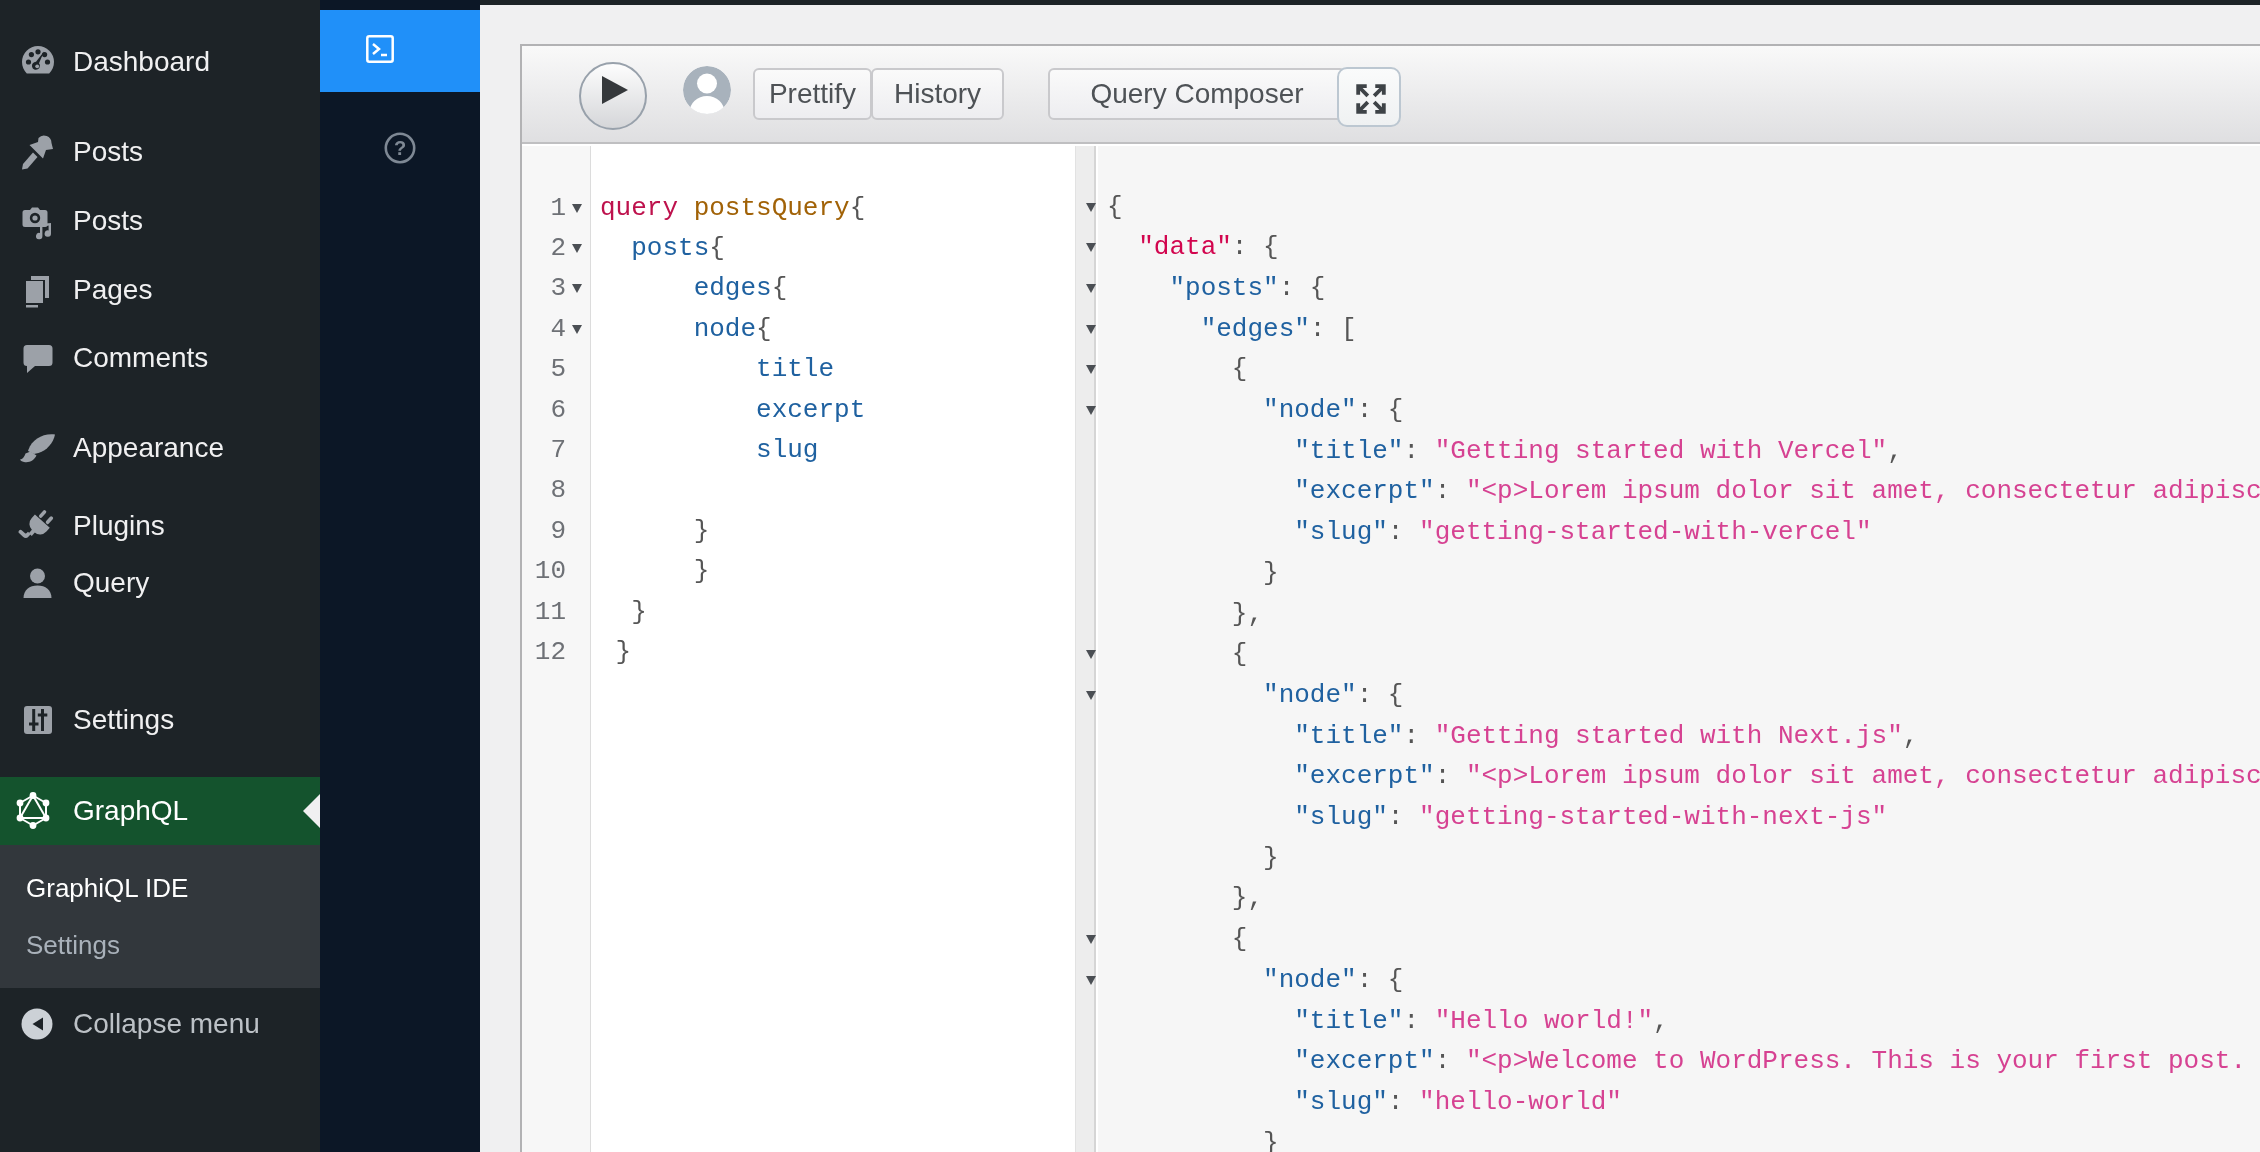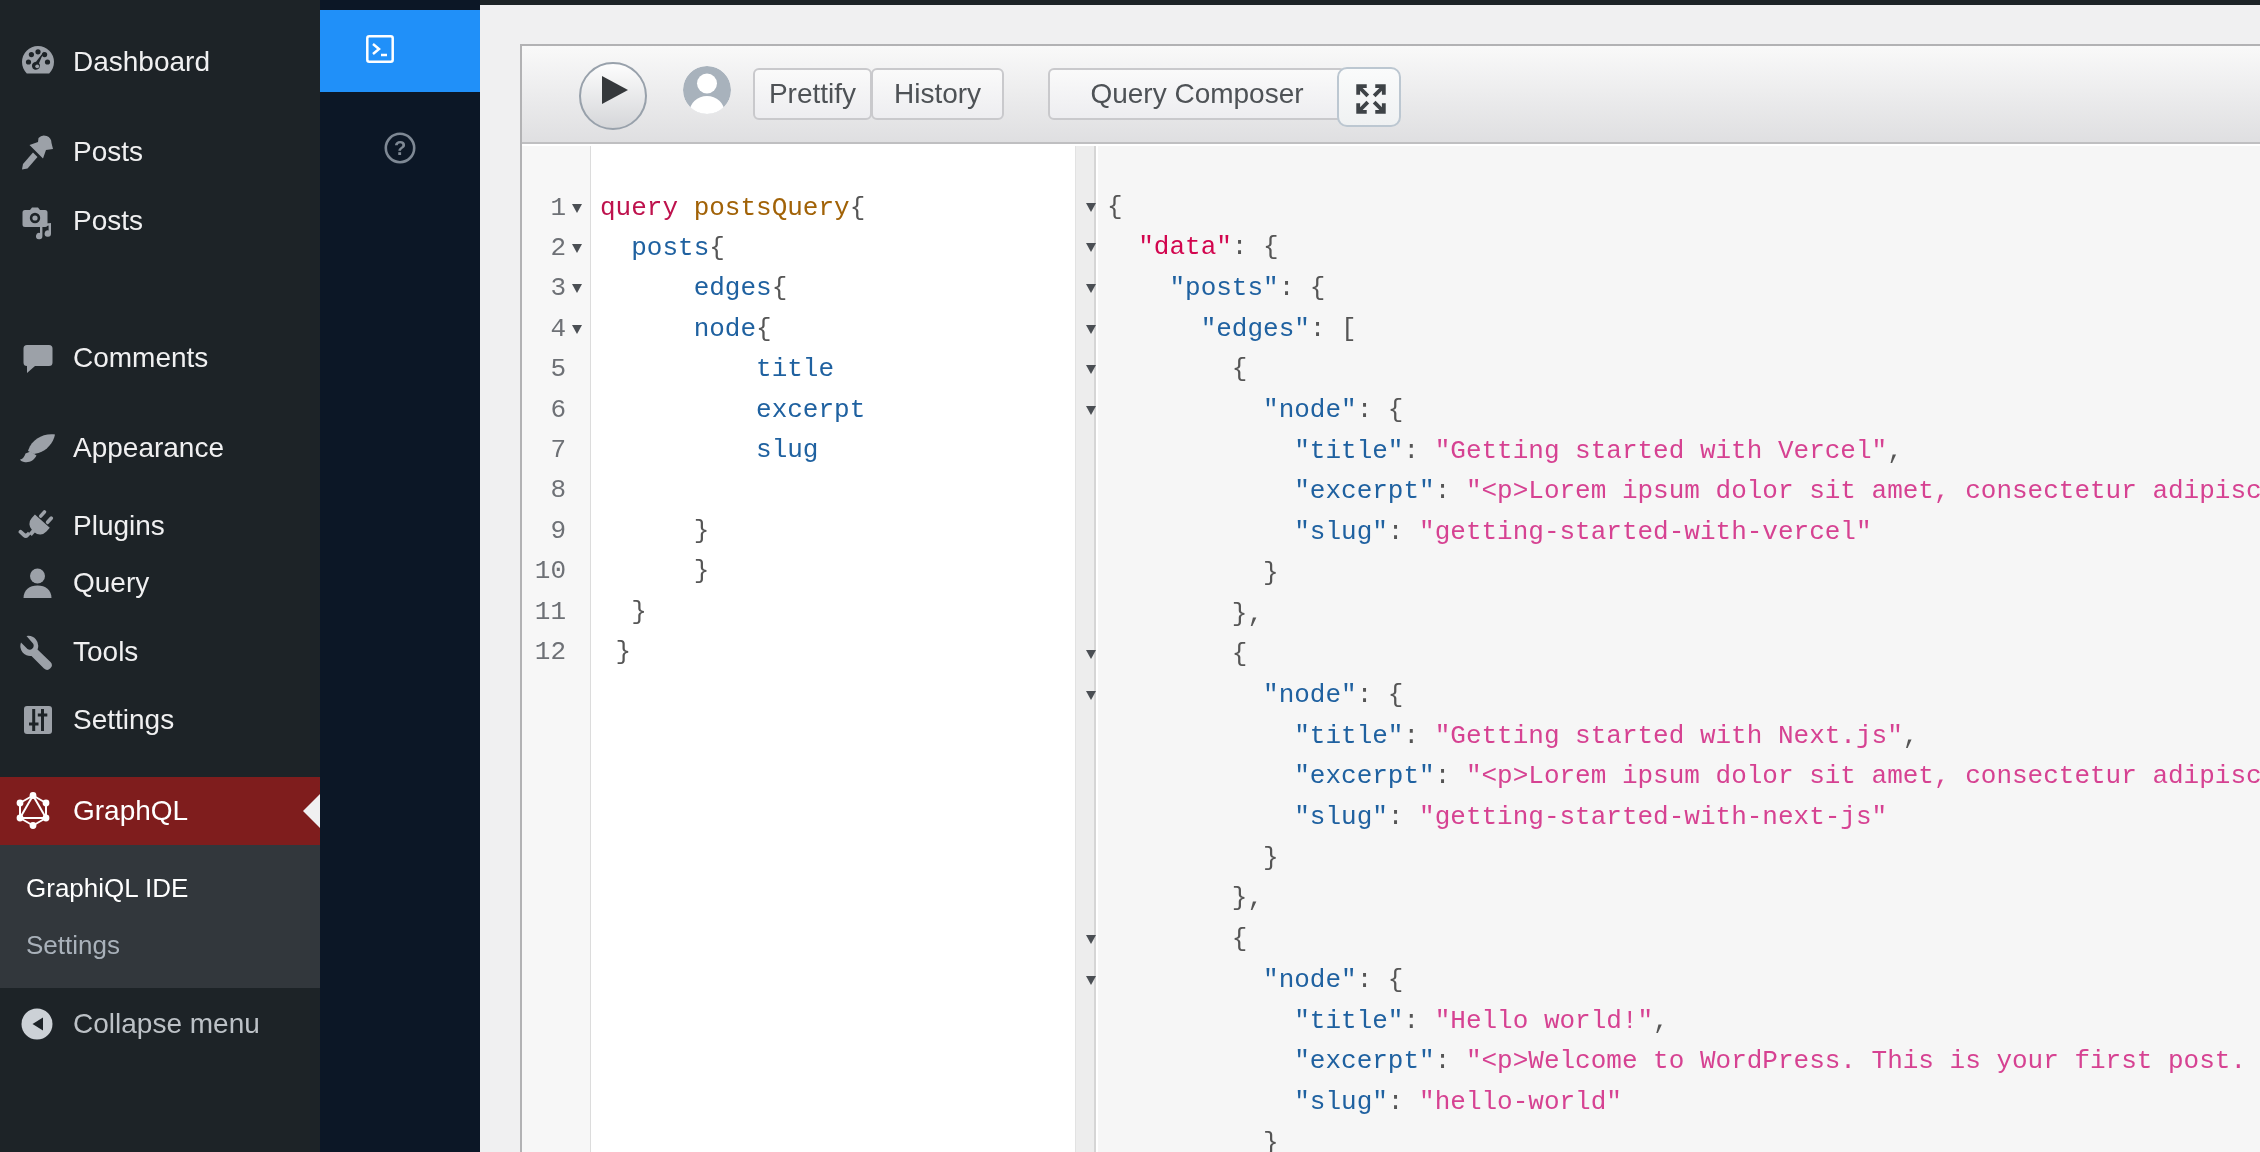--- a/index.html
+++ b/index.html
@@ -1,21 +1,21 @@
 <!DOCTYPE html>
 <html><head><meta charset="utf-8"><style>
 *{margin:0;padding:0;box-sizing:border-box}
 html,body{width:2260px;height:1152px;overflow:hidden;background:#f0f0f1;font-family:"Liberation Sans",sans-serif}
 #strip{position:absolute;left:320px;top:0;width:1940px;height:5px;background:#1d2327}
 
 #sidebar{position:absolute;left:0;top:0;width:320px;height:1152px;background:#1d2327}
 .mi{position:absolute;left:0;width:320px;height:68px}
 .mi .ic{position:absolute;left:18px;top:14px;width:40px;height:40px}
 .mi .lb{position:absolute;left:73px;top:0;line-height:68px;font-size:28px;color:#f0f0f1}
-#gqlbar{position:absolute;left:0;top:777px;width:320px;height:68px;background:#7f1d1d}
+#gqlbar{position:absolute;left:0;top:777px;width:320px;height:68px;background:#14532d}
 #gqlbar .ic{position:absolute;left:16px;top:14px}
 #gqlbar .lb{position:absolute;left:73px;top:0;line-height:68px;font-size:28px;color:#fff}
 #gqlarrow{position:absolute;left:303px;top:794px;width:0;height:0;border-right:17px solid #f0f0f1;border-top:17px solid transparent;border-bottom:17px solid transparent}
 #submenu{position:absolute;left:0;top:845px;width:320px;height:143px;background:#32373c}
 .smi{position:absolute;left:26px;font-size:26px;color:#a9b1ba;line-height:56px}
 #collapse{position:absolute;left:0;top:990px;width:320px;height:68px}
 #collapse .lb{position:absolute;left:73px;top:0;line-height:68px;font-size:28px;color:#bcc1c6}
 
 #col2{position:absolute;left:320px;top:0;width:160px;height:1152px;background:#0c1726}
 #tile{position:absolute;left:320px;top:10px;width:160px;height:82px;background:#2090f9}
@@ -146,20 +146,28 @@
     </div>
     <div class="mi" style="top:187px">
       <span class="ic"><svg width="40" height="40" viewBox="0 0 40 40">
           <path d="M7 9 h5 l2-2.5 h6 l2 2.5 h5 a2.5 2.5 0 0 1 2.5 2.5 v12 a2.5 2.5 0 0 1-2.5 2.5 h-20 A2.5 2.5 0 0 1 4.5 23.5 v-12 A2.5 2.5 0 0 1 7 9z" fill="#9ca1a8"></path>
           <circle cx="17" cy="17" r="5.2" fill="#1d2327"></circle>
           <circle cx="17" cy="17" r="2.6" fill="#9ca1a8"></circle>
           <path d="M33 22 v10.5 a3.2 3.2 0 1 1-2.4-3.1 V24.5 l-6.2 1.6 v8.9 a3.2 3.2 0 1 1-2.4-3.1 V23 z" fill="#9ca1a8"></path>
         </svg></span>
       <span class="lb">Posts</span>
     </div>
+    <div class="mi" style="top:256px">
+      <span class="ic"><svg width="40" height="40" viewBox="0 0 40 40">
+          <path d="M13 6 h18 v22 h-4 V10 h-14z" fill="#9ca1a8"></path>
+          <rect x="8" y="11" width="17" height="22" fill="#9ca1a8"></rect>
+          <rect x="8" y="35" width="12" height="2.5" fill="#9ca1a8"></rect>
+        </svg></span>
+      <span class="lb">Pages</span>
+    </div>
     <div class="mi" style="top:324px">
       <span class="ic"><svg width="40" height="40" viewBox="0 0 40 40">
           <path d="M9 7 h22 a3.5 3.5 0 0 1 3.5 3.5 v14 a3.5 3.5 0 0 1-3.5 3.5 h-14 l-8 7 v-7 h-0 A3.5 3.5 0 0 1 5.5 24.5 v-14 A3.5 3.5 0 0 1 9 7z" fill="#9ca1a8"></path>
         </svg></span>
       <span class="lb">Comments</span>
     </div>
     <div class="mi" style="top:414px">
       <span class="ic"><svg width="40" height="40" viewBox="0 0 40 40">
           <path d="M10.5 21.5 C14 11.5 25 5 37 6.5 c-1.5 8-8 16-16.5 18.5 l-4.5 1 -6-3z" fill="#9ca1a8"></path>
           <path d="M12.5 23.5 l6 4 c-2.5 5-7 7.5-12.5 6.5 -2.5-0.5-3.5-1.5-4-2.5 3.5-0.5 4.5-3.5 5.5-6z" fill="#9ca1a8"></path>
@@ -177,26 +185,20 @@
           </g>
         </svg></span>
       <span class="lb">Plugins</span>
     </div>
     <div class="mi" style="top:549px">
       <span class="ic"><svg width="40" height="40" viewBox="0 0 40 40">
           <circle cx="19.5" cy="13" r="7.5" fill="#9ca1a8"></circle>
           <path d="M5.5 35 c0-8 6-12.5 14-12.5 s14 4.5 14 12.5z" fill="#9ca1a8"></path>
         </svg></span>
       <span class="lb">Query</span>
-    </div>
-    <div class="mi" style="top:618px">
-      <span class="ic"><svg width="40" height="40" viewBox="0 0 40 40">
-          <path d="M8.5 4 a10 10 0 0 1 11 13.5 L32.5 30 a4.6 4.6 0 0 1-6.5 6.5 L13.5 24 A10 10 0 0 1 3 10.5 l6.5 6.5 a4 4 0 0 0 5.5-5.5z" fill="#9ca1a8"></path>
-        </svg></span>
-      <span class="lb">Tools</span>
     </div>
     <div class="mi" style="top:686px">
       <span class="ic"><svg width="40" height="40" viewBox="0 0 40 40">
           <rect x="6" y="6" width="28" height="28" rx="3" fill="#9ca1a8"></rect>
           <rect x="14.2" y="9" width="3" height="22" fill="#1d2327"></rect>
           <rect x="11" y="22.5" width="9.5" height="3" fill="#1d2327"></rect>
           <rect x="23" y="9" width="3" height="22" fill="#1d2327"></rect>
           <rect x="19.8" y="13.5" width="9.5" height="3" fill="#1d2327"></rect>
         </svg></span>
       <span class="lb">Settings</span>

